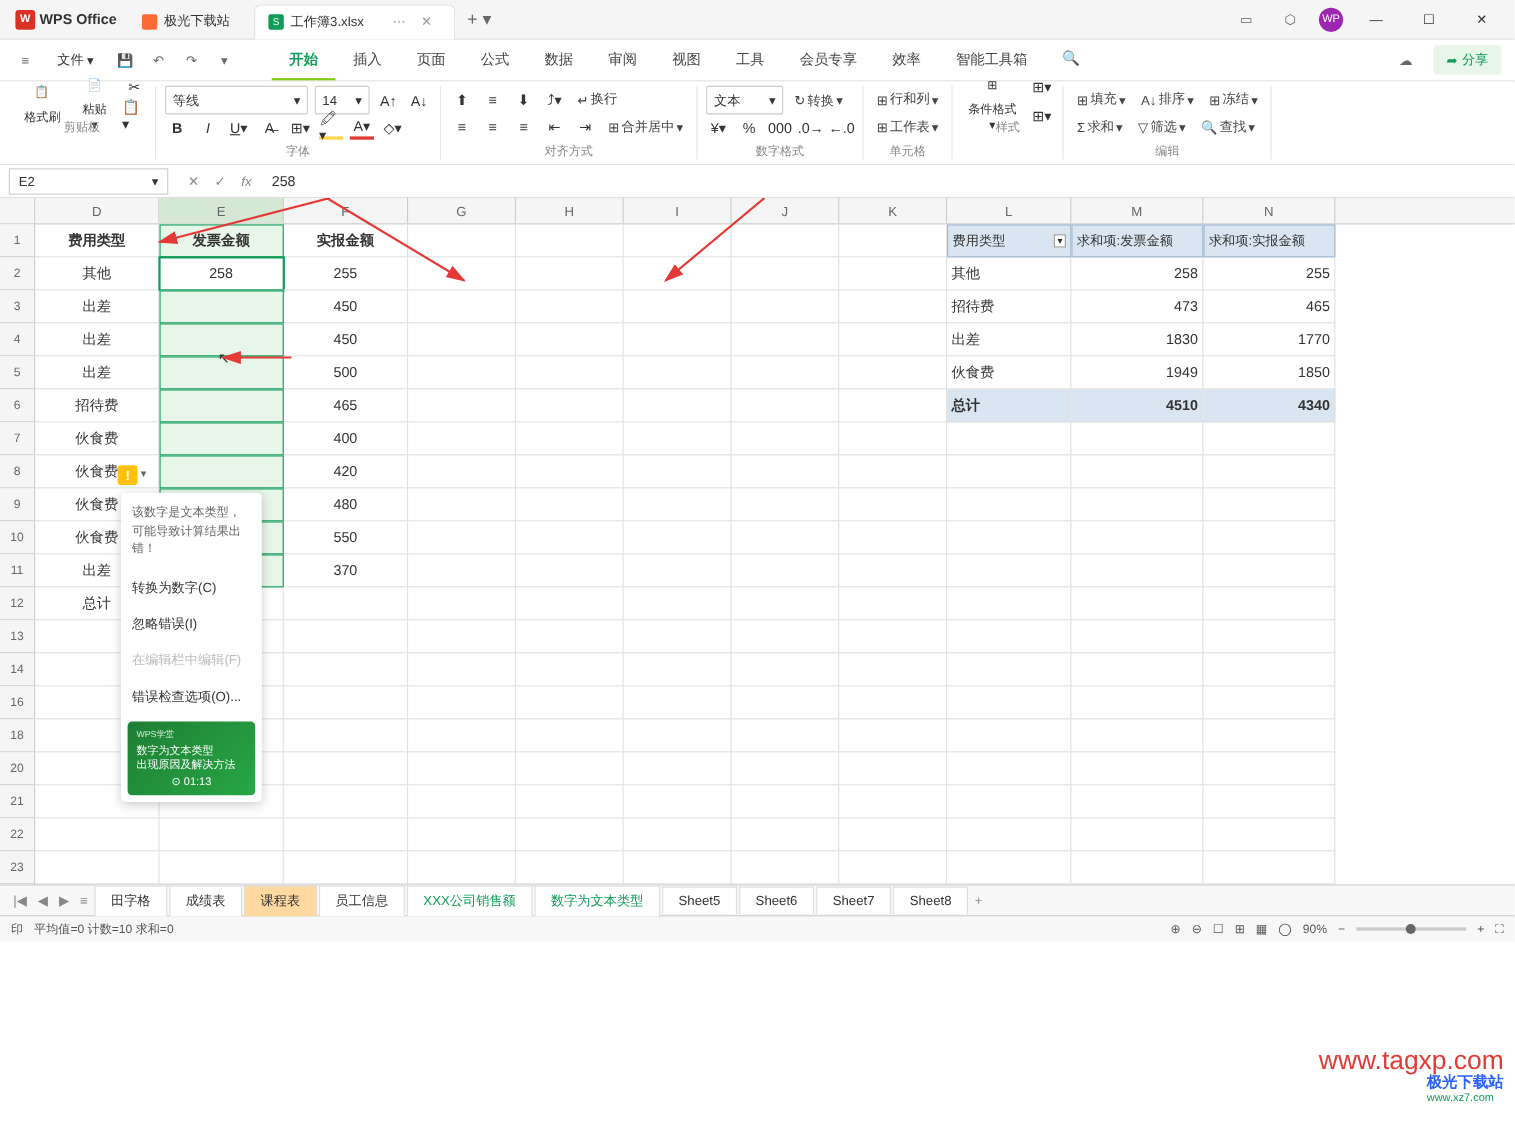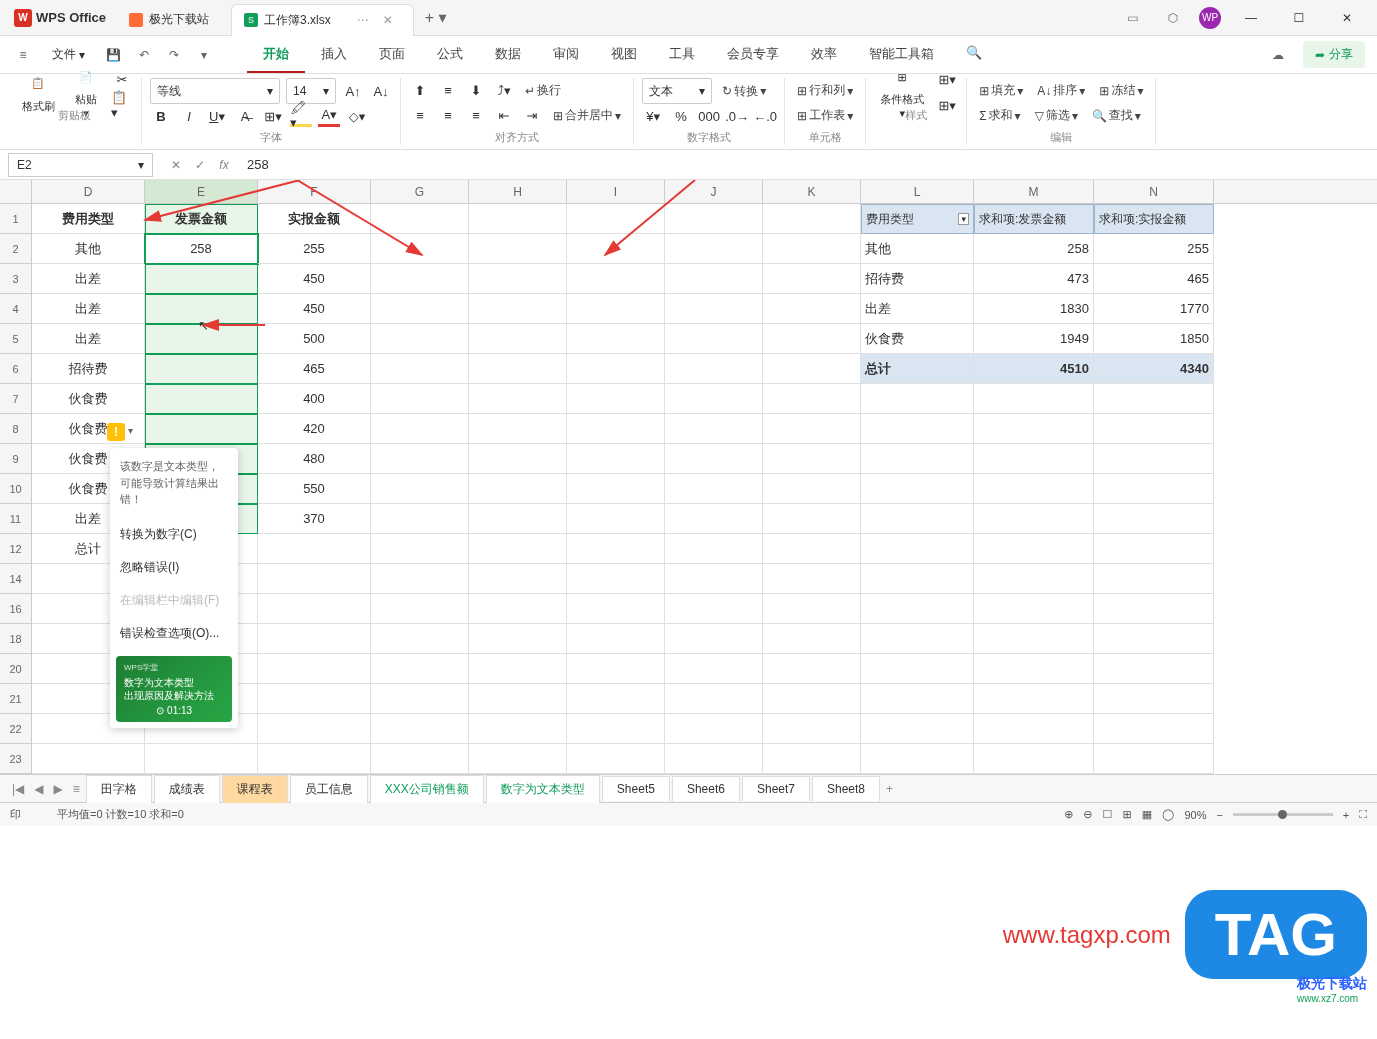--- a/index.html
+++ b/index.html
@@ -17,21 +17,21 @@
 .titlebar-right{margin-left:auto;display:flex;align-items:center;gap:12px;padding-right:8px;}
 .ti-icon{width:28px;height:28px;display:flex;align-items:center;justify-content:center;cursor:pointer;color:#666;}
 .avatar{width:22px;height:22px;border-radius:50%;background:#9c27b0;color:#fff;font-size:10px;display:flex;align-items:center;justify-content:center;}
 .win-btn{width:36px;height:28px;display:flex;align-items:center;justify-content:center;cursor:pointer;}
 .menubar{height:38px;display:flex;align-items:center;padding:0 12px;border-bottom:1px solid #e0e0e0;gap:2px;}
 .mb-left{display:flex;align-items:center;gap:8px;}
 .mb-icon{width:22px;height:22px;display:flex;align-items:center;justify-content:center;color:#666;cursor:pointer;}
 .file-menu{padding:4px 10px;display:flex;align-items:center;gap:3px;cursor:pointer;}
 .menu-tabs{display:flex;margin-left:30px;}
 .menu-tab{padding:8px 16px;cursor:pointer;font-size:13px;color:#444;}
-.menu-tab.active{color:#0f9d58;font-weight:bold;border-bottom:2px solid #b91c1c;}
+.menu-tab.active{color:#0f9d58;font-weight:bold;border-bottom:2px solid #84cc16;}
 .menubar-right{margin-left:auto;display:flex;align-items:center;gap:14px;}
 .share-btn{background:#e8f5e9;color:#0f9d58;padding:5px 12px;border-radius:4px;display:flex;align-items:center;gap:4px;cursor:pointer;font-size:12px;}
 .ribbon{height:76px;display:flex;border-bottom:1px solid #e0e0e0;padding:4px 8px;}
 .rib-group{display:flex;flex-direction:column;padding:0 8px;border-right:1px solid #e5e5e5;}
 .rib-row{display:flex;align-items:center;gap:6px;height:28px;}
 .rib-label{text-align:center;font-size:11px;color:#888;margin-top:2px;}
 .rib-btn{padding:2px 4px;display:flex;align-items:center;gap:2px;cursor:pointer;font-size:12px;color:#444;}
 .rib-vbtn{display:flex;flex-direction:column;align-items:center;padding:4px 6px;cursor:pointer;font-size:11px;}
 .rib-vbtn-icon{width:26px;height:26px;margin-bottom:2px;display:flex;align-items:center;justify-content:center;}
 .font-sel{width:130px;height:26px;border:1px solid #ccc;border-radius:2px;padding:0 6px;display:flex;align-items:center;justify-content:space-between;font-size:12px;}
@@ -448,20 +448,34 @@
         <div class="cell cw"></div>
         <div class="cell cw"></div>
         <div class="cell cw"></div>
         <div class="cell cw"></div>
         <div class="cell cw"></div>
         <div class="cell c110"></div>
         <div class="cell c120"></div>
         <div class="cell c120"></div>
       </div>
       <div class="row">
+        <div class="rowhdr">13</div>
+        <div class="cell c110"></div>
+        <div class="cell c110"></div>
+        <div class="cell c110"></div>
+        <div class="cell cw"></div>
+        <div class="cell cw"></div>
+        <div class="cell cw"></div>
+        <div class="cell cw"></div>
+        <div class="cell cw"></div>
+        <div class="cell c110"></div>
+        <div class="cell c120"></div>
+        <div class="cell c120"></div>
+      </div>
+      <div class="row">
         <div class="rowhdr">14</div>
         <div class="cell c110"></div>
         <div class="cell c110"></div>
         <div class="cell c110"></div>
         <div class="cell cw"></div>
         <div class="cell cw"></div>
         <div class="cell cw"></div>
         <div class="cell cw"></div>
         <div class="cell cw"></div>
         <div class="cell c110"></div>
@@ -603,21 +617,21 @@
   <div class="st-tab green">数字为文本类型</div>
   <div class="st-tab">Sheet5</div>
   <div class="st-tab">Sheet6</div>
   <div class="st-tab">Sheet7</div>
   <div class="st-tab">Sheet8</div>
   <div class="st-nav">+</div>
 </div>
 
 <div class="statusbar">
   <span>印</span>
-  <span style="margin-left:36px">平均值=0  计数=10  求和=0</span>
+  <span style="margin-left:10px">平均值=0  计数=10  求和=0</span>
   <div class="sb-right">
     <span>⊕</span>
     <span>⊖</span>
     <span>☐</span>
     <span>⊞</span>
     <span>▦</span>
     <span>◯</span>
     <span>90%</span>
     <span>−</span>
     <div class="zoom-slider">
@@ -625,18 +639,17 @@
       </div>
     <span>+</span>
     <span>⛶</span>
   </div>
 </div>
 
 <div class="watermark">
   <div>
     <div class="wm-url">www.tagxp.com</div>
   </div>
-  <div class="wm-tag">TAG</div>
 </div>
 <div class="wm-logo">
   <div style="font-weight:bold;color:#2962ff">极光下载站</div>
   <div style="font-size:10px;color:#0f9d58">www.xz7.com</div>
 </div>
 
 </body></html>

